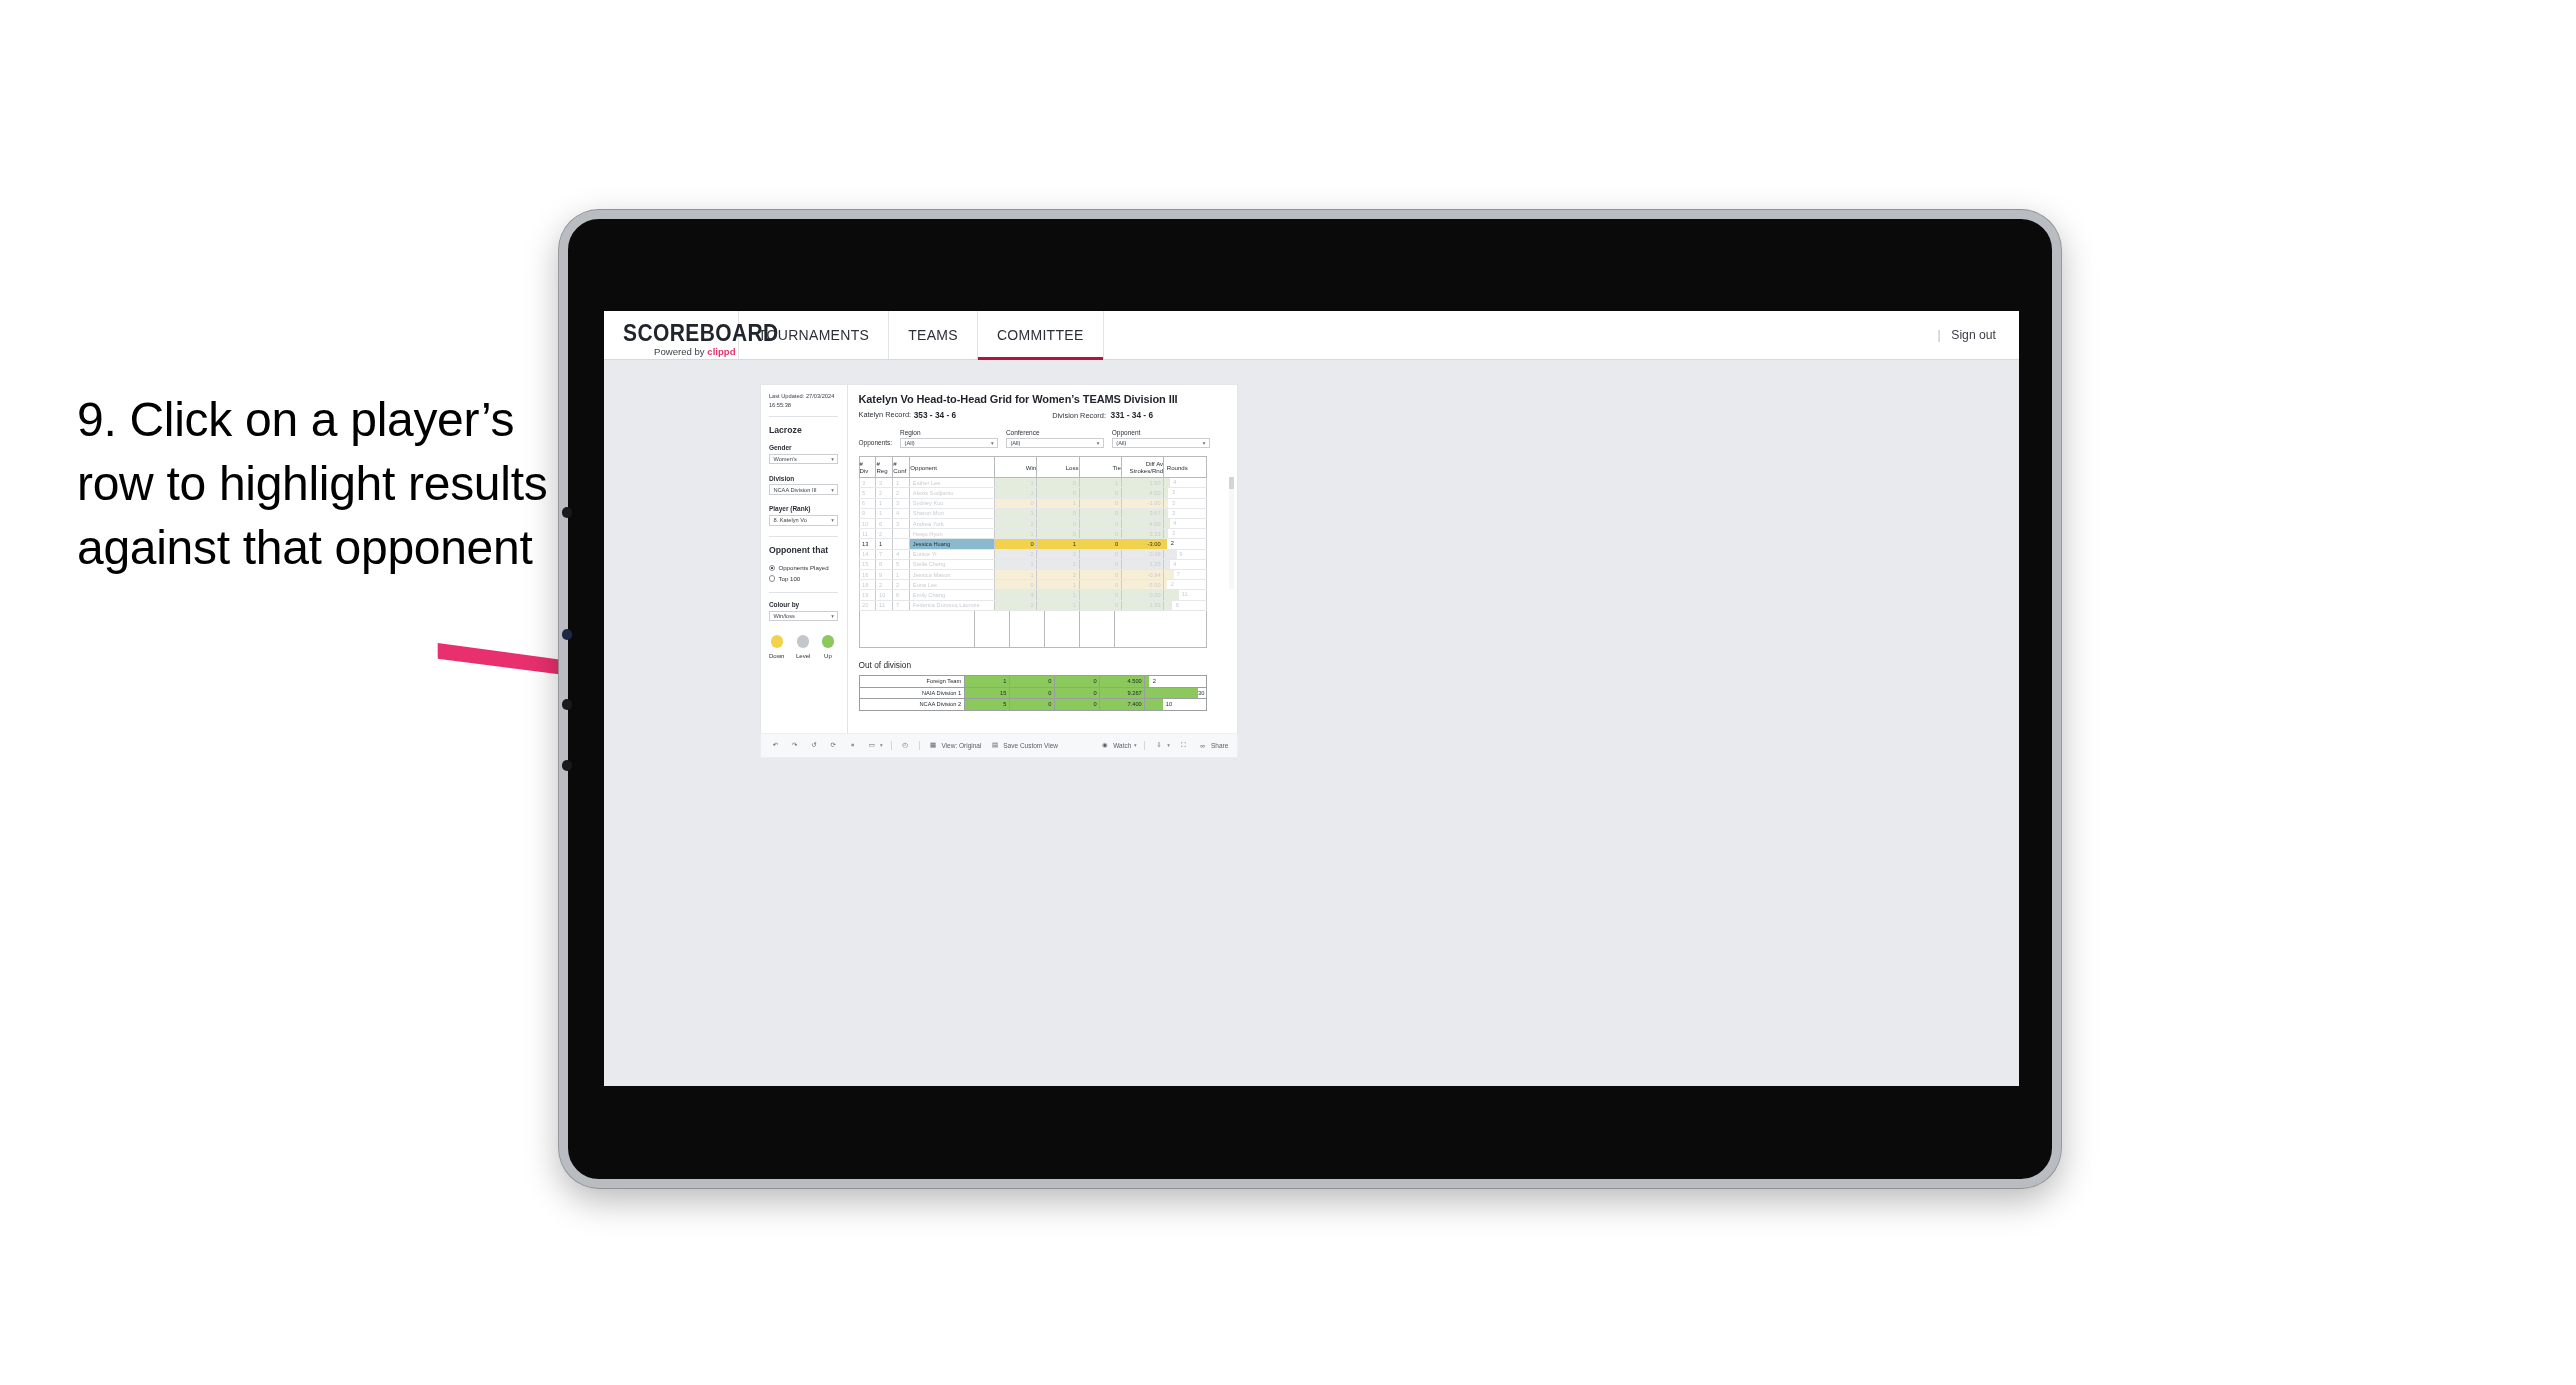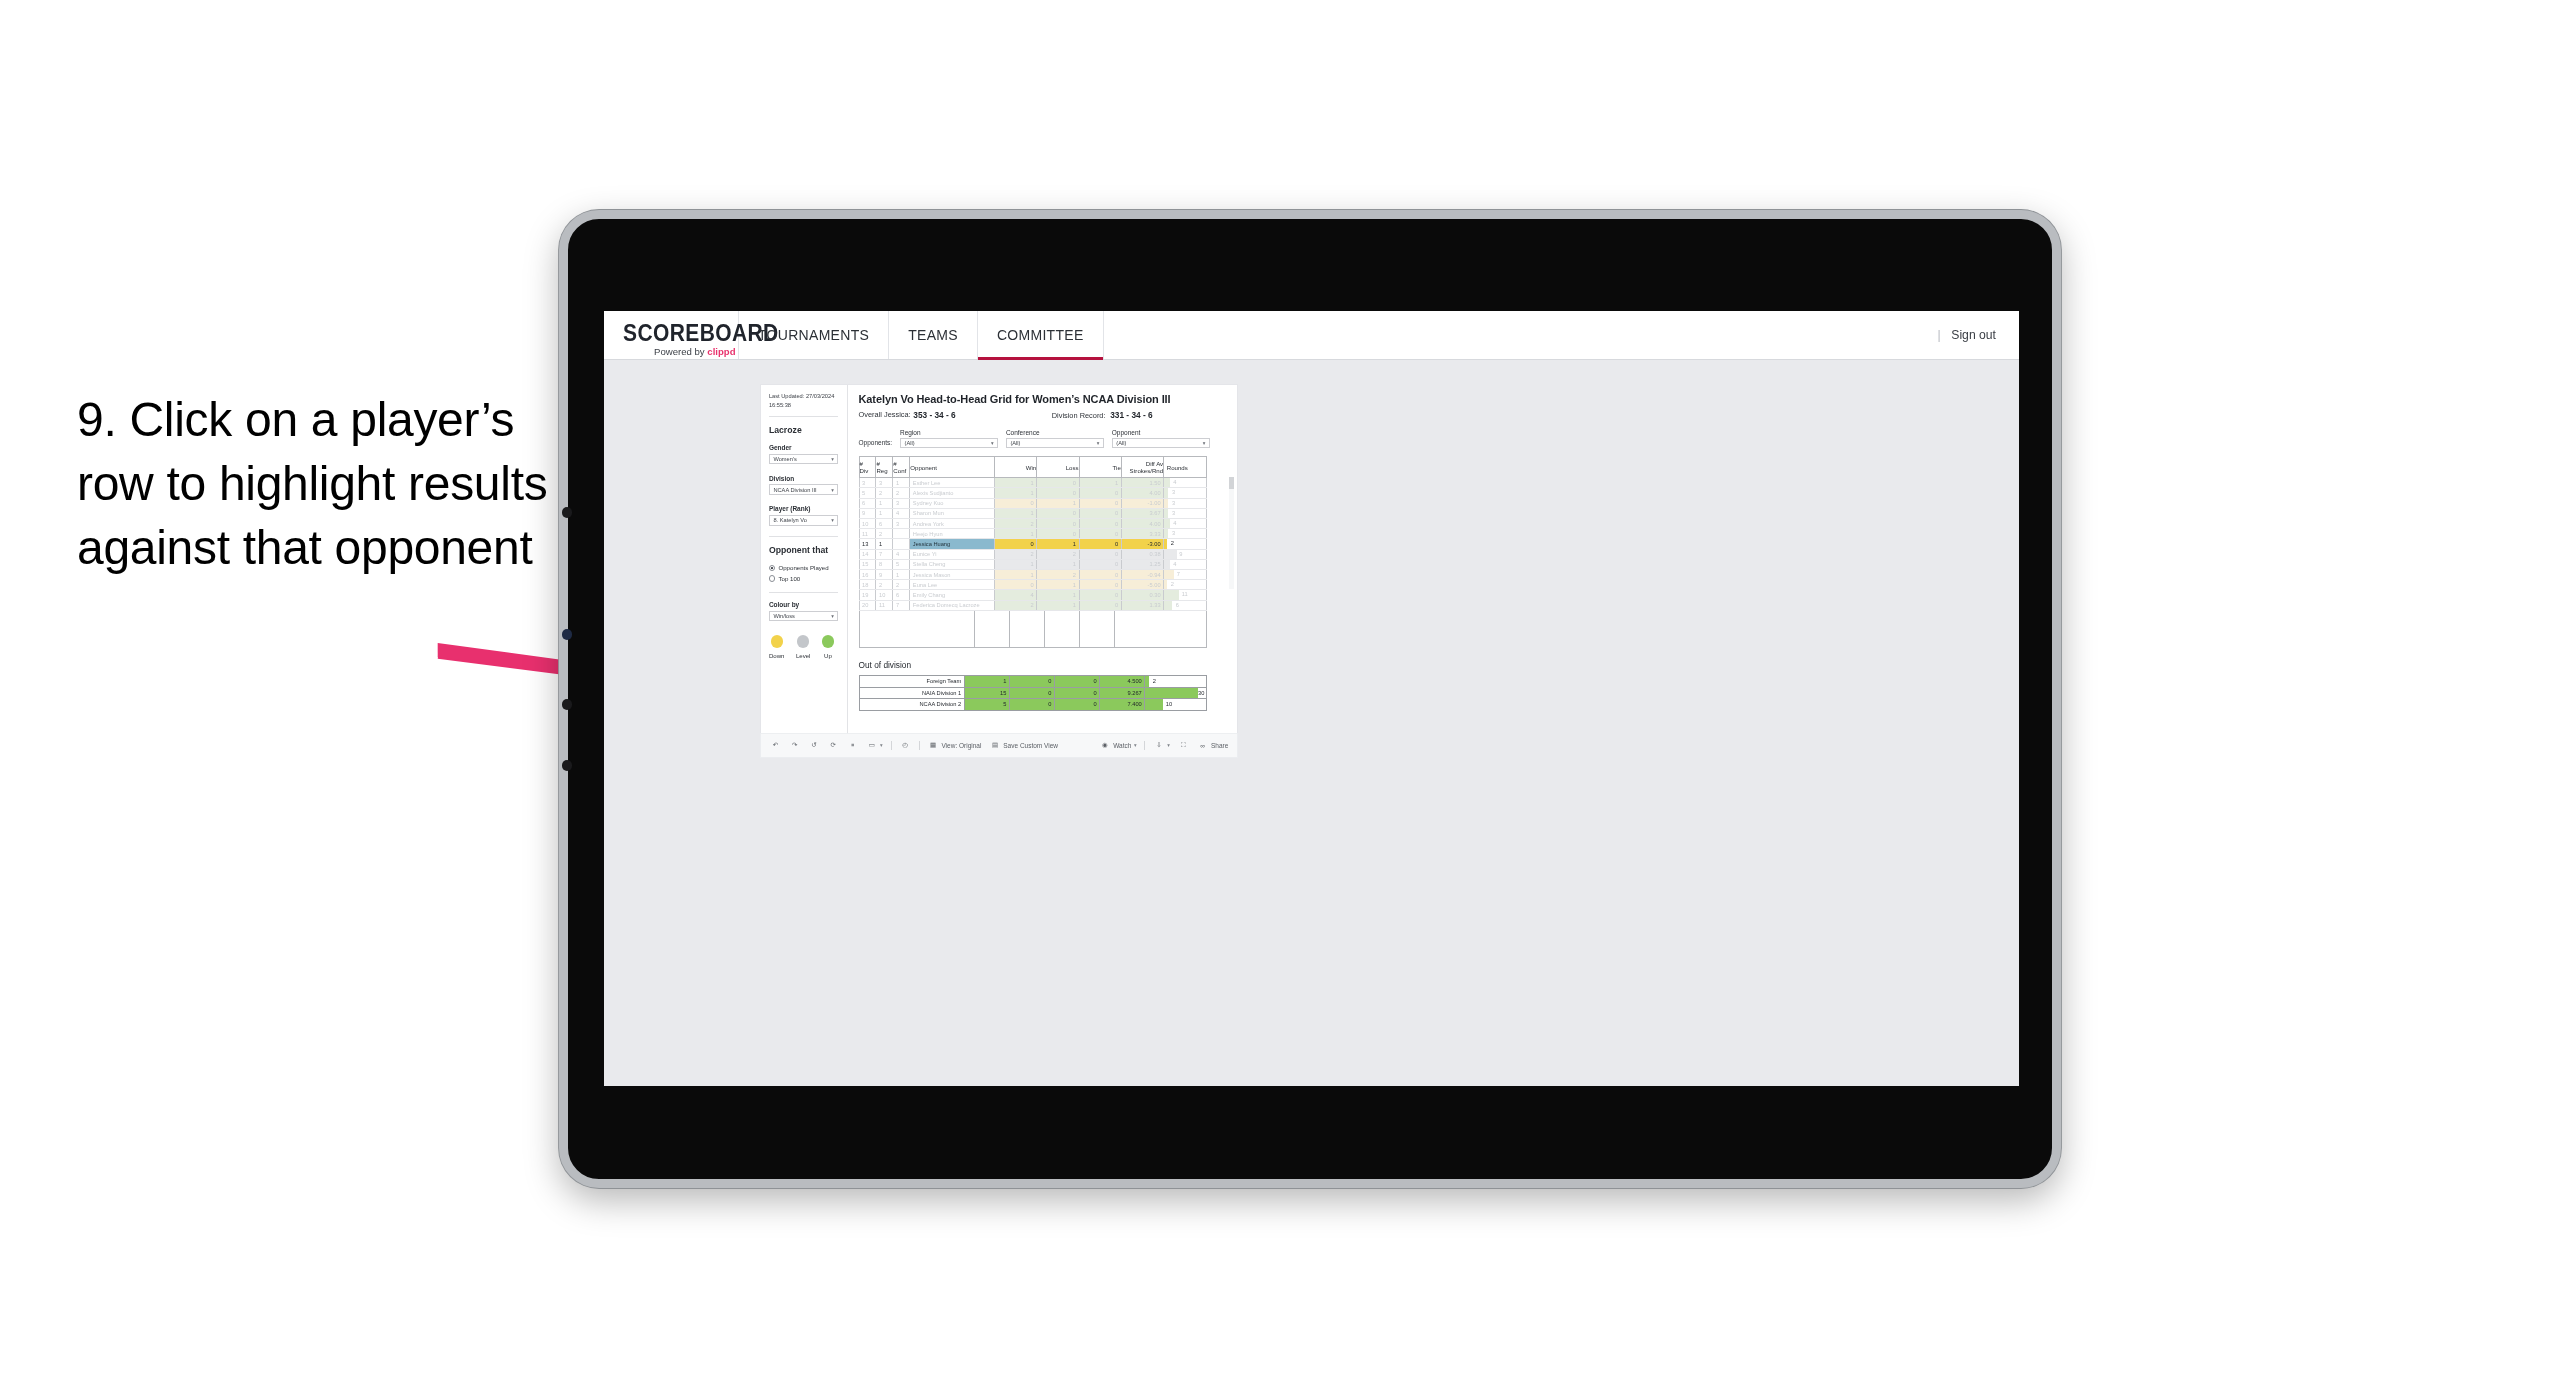--- a/index.html
+++ b/index.html
@@ -393,23 +393,23 @@
               <div class="legend-cap">Level</div>
             </div>
             <div class="legend-item">
               <div class="legend-dot" style="background:#8bc95c;"></div>
               <div class="legend-cap">Up</div>
             </div>
           </div>
         </div>
 
         <div id="viz">
-          <div id="viz-title">Katelyn Vo Head-to-Head Grid for Women’s NCAA Division III</div>
+          <div id="viz-title">Katelyn Vo Head-to-Head Grid for Women’s TEAMS Division III</div>
           <div id="record-row">
-            <span class="lbl">Overall Jessica:</span>
+            <span class="lbl">Katelyn Record:</span>
             <b>353 - 34 - 6</b>
             <span id="rec-div">
               <span class="lbl">Division Record:</span>
               <b>331 - 34 - 6</b>
             </span>
           </div>
 
           <div id="filters-row">
             <div id="opp-label">Opponents:</div>
             <div class="filt">

